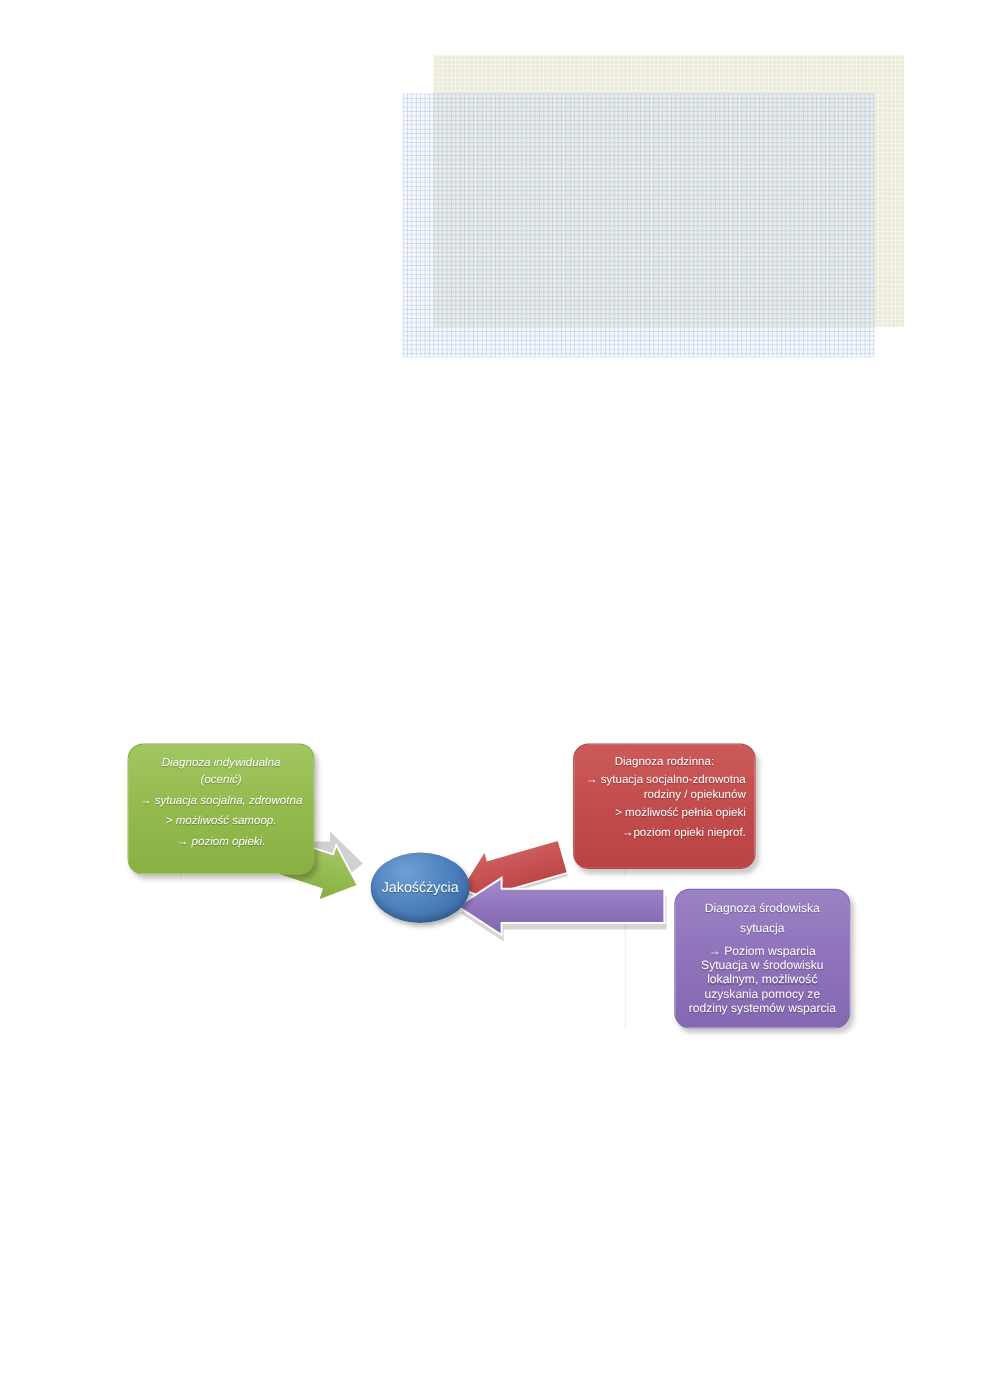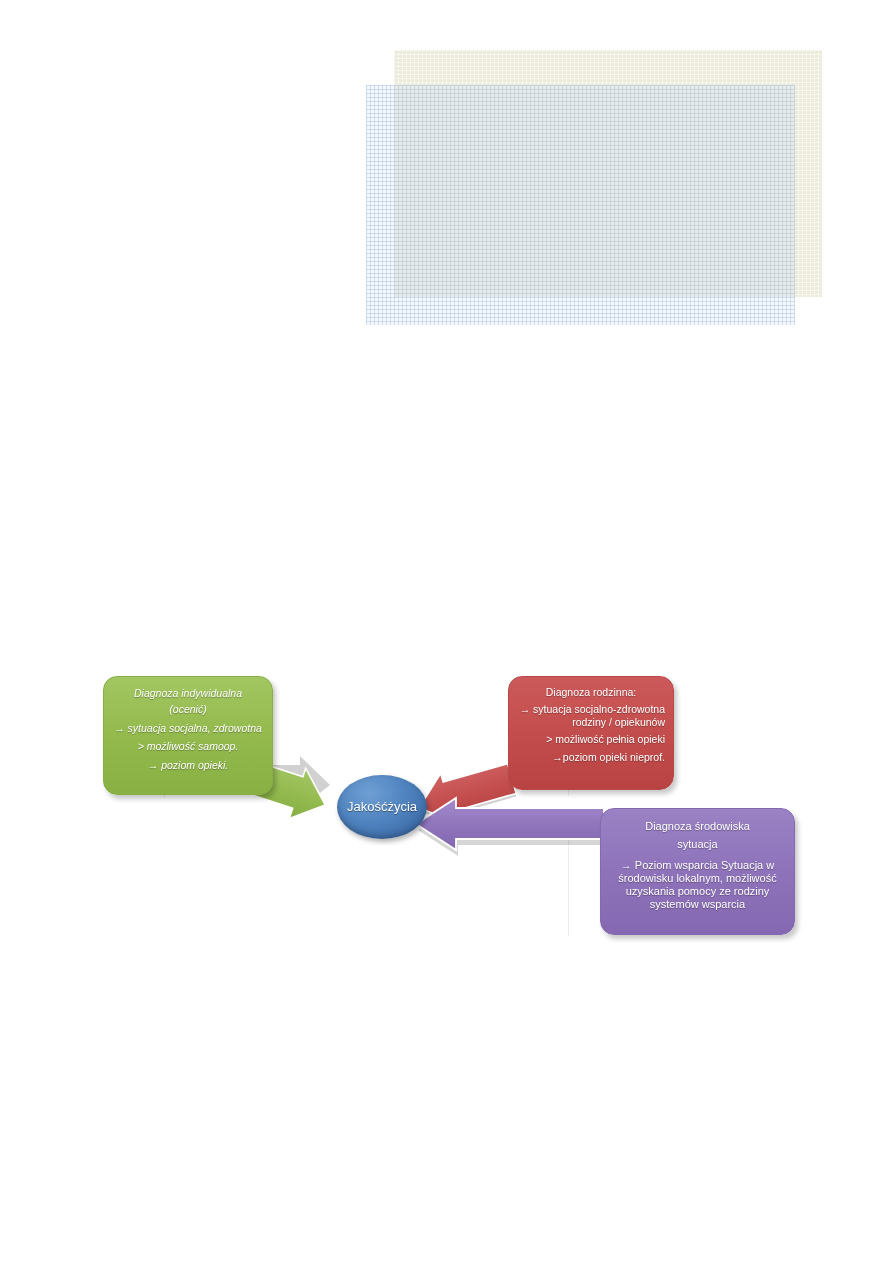--- a/index.html
+++ b/index.html
@@ -80,20 +80,21 @@
     position: absolute;
     border-radius: 14px;
     box-sizing: border-box;
     color: #ffffff;
     text-align: center;
     box-shadow: 3px 4px 5px rgba(0,0,0,0.22);
     text-shadow: 0 1px 1px rgba(0,0,0,0.32);
     padding: 6px 8px;
     line-height: 1.18;
     overflow: hidden;
+    margin-left: 13px;
   }
 
   
   #box-individual {
     left: 103px;
     top: 676px;
     width: 170px;
     height: 119px;
     font-style: italic;
     font-size: 10.5px;
@@ -131,21 +132,21 @@
     margin-top: 5px;
   }
   #box-family .line.indent {
     padding-left: 6px;
   }
 
   
   #box-environment {
     left: 600px;
     top: 808px;
-    width: 195px;
+    width: 160px;
     height: 127px;
     font-size: 11px;
     background:
       linear-gradient(to bottom, #9a82c4 0%, #8f74bb 45%, #8468b1 100%);
     border: 1px solid #8468b1;
   }
   #box-environment .head {
     text-align: center;
     margin-top: 5px;
   }

